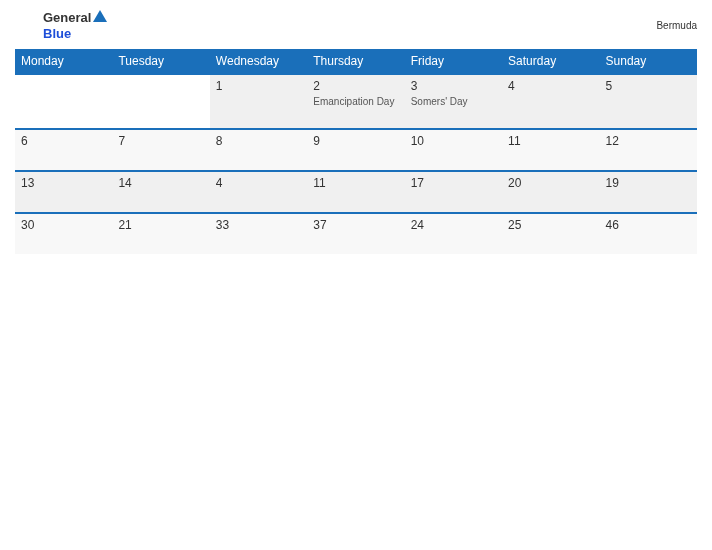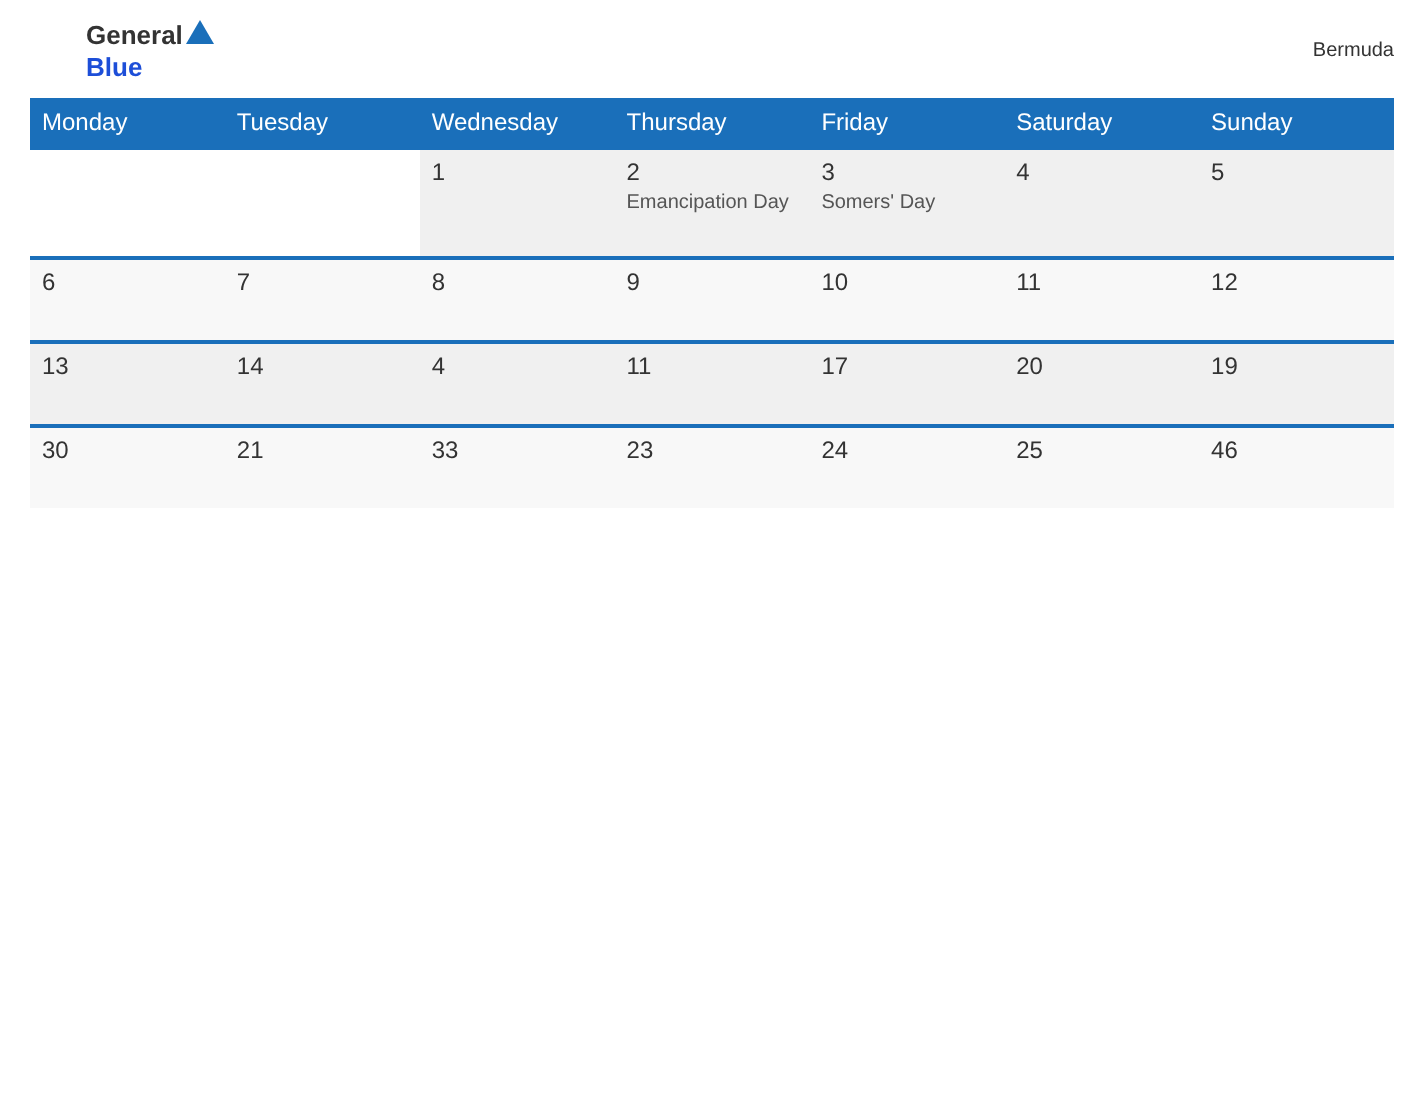--- a/index.html
+++ b/index.html
@@ -223,21 +223,21 @@
           <td>
             <span class="day-number">30</span>
           </td>
           <td>
             <span class="day-number">21</span>
           </td>
           <td>
             <span class="day-number">33</span>
           </td>
           <td>
-            <span class="day-number">23</span>
+            <span class="day-number">37</span>
           </td>
           <td>
             <span class="day-number">24</span>
           </td>
           <td>
             <span class="day-number">25</span>
           </td>
           <td>
             <span class="day-number">46</span>
           </td>

